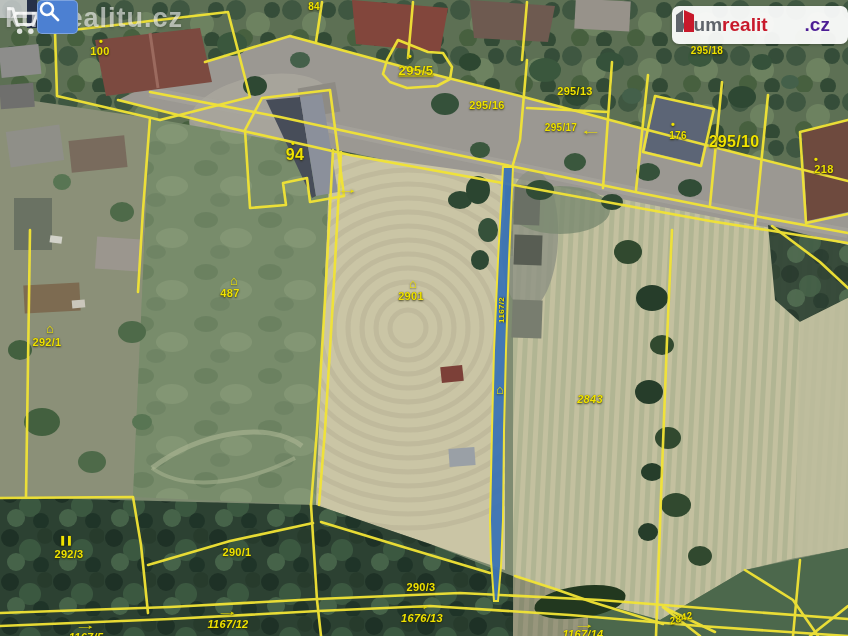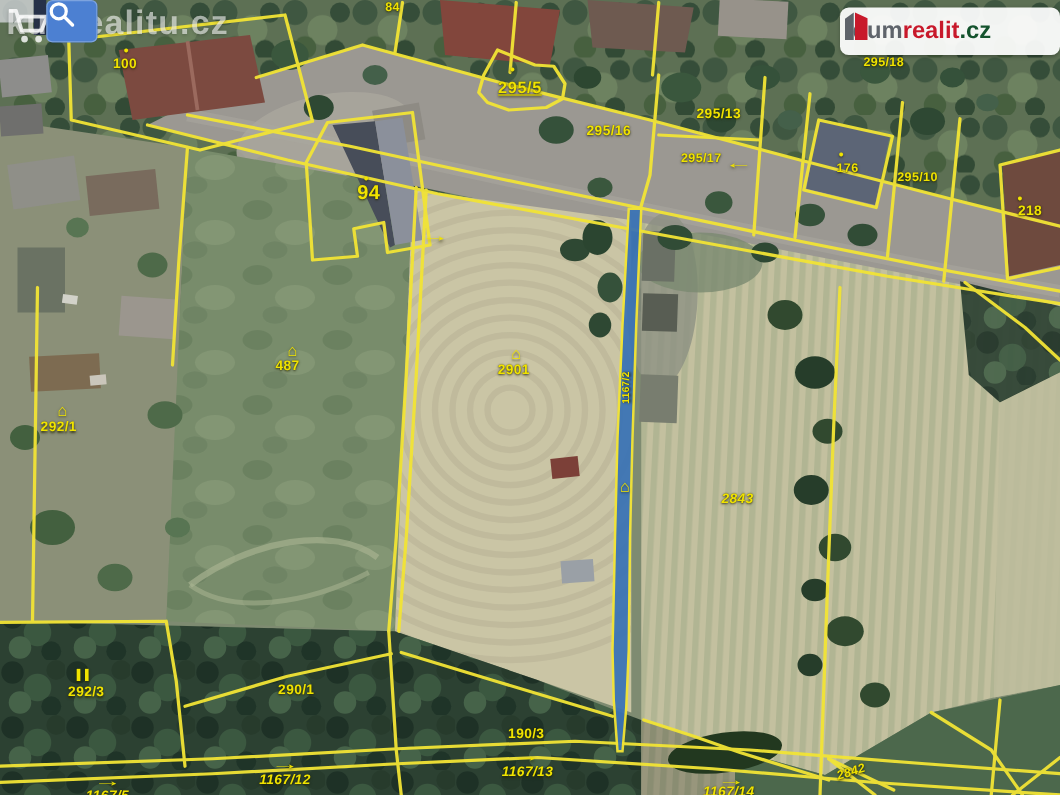--- a/index.html
+++ b/index.html
@@ -27,21 +27,21 @@
   .search-btn{position:absolute;left:37px;top:0;width:41px;height:34px;background:#4c80d2;
         border-radius:5px;display:flex;align-items:center;justify-content:center;z-index:9;
         box-shadow:inset 0 0 0 1px rgba(255,255,255,.28);cursor:pointer;}
   .wm-c{position:absolute;left:337px;top:291px;display:flex;align-items:center;gap:8px;
         color:rgba(255,255,255,.5);font-weight:bold;font-size:31px;letter-spacing:1px;z-index:6;}
   .logo{position:absolute;left:672px;top:6px;width:176px;height:38px;background:rgba(255,255,255,.93);
         border-radius:7px;display:flex;align-items:center;padding:0 10px;box-sizing:border-box;
         gap:7px;font-size:19px;font-weight:bold;z-index:9;box-shadow:0 1px 3px rgba(0,0,0,.25);cursor:pointer;}
   .logo .t-gray{color:#5f646b;}
   .logo .t-red{color:#c8192b;}
-  .logo .t-tld{color:#14532d;}
+  .logo .t-tld{color:#4c1d95;margin-left:37px;}
 </style>
 </head>
 <body>
 
 <div id="stage">
 
   <svg width="848" height="636" viewBox="0 0 848 636">
     <defs>
       <pattern id="pForest" width="52" height="44" patternUnits="userSpaceOnUse">
         <rect width="52" height="44" fill="#2c4132"></rect>
@@ -230,41 +230,41 @@
   <span class="lbl" style="left:314px;top:6px;font-size:10px">84</span>
   <span class="lbl big" style="left:416px;top:70px">295/5</span>
   <span class="sym dot" style="left:410px;top:56px">•</span>
   <span class="lbl" style="left:487px;top:105px">295/16</span>
   <span class="lbl" style="left:575px;top:91px">295/13</span>
   <span class="lbl" style="left:561px;top:127px;font-size:10px">295/17</span>
   <span class="sym arrow" style="left:591px;top:130px">←</span>
   <span class="lbl" style="left:707px;top:50px;font-size:10px">295/18</span>
   <span class="lbl" style="left:678px;top:135px;font-size:10px">176</span>
   <span class="sym dot" style="left:673px;top:124px">•</span>
-  <span class="lbl" style="left:734px;top:142px;font-size:10px">295/10</span>
+  <span class="lbl" style="left:734px;top:142px;font-size:16px">295/10</span>
   <span class="lbl" style="left:824px;top:169px">218</span>
   <span class="sym dot" style="left:816px;top:159px">•</span>
   <span class="lbl" style="left:295px;top:155px;font-size:16px">94</span>
   <span class="sym dot" style="left:293px;top:143px">•</span>
   <span class="sym arrow" style="left:348px;top:189px">→</span>
   <span class="lbl" style="left:230px;top:293px">487</span>
   <span class="sym house" style="left:234px;top:280px">⌂</span>
   <span class="lbl" style="left:411px;top:296px">2901</span>
   <span class="sym house" style="left:413px;top:283px">⌂</span>
   <span class="lbl" style="left:47px;top:342px">292/1</span>
   <span class="sym house" style="left:50px;top:328px">⌂</span>
   <span class="lbl" style="left:69px;top:554px">292/3</span>
   <span class="sym forest" style="left:68px;top:540px">▌▌</span>
   <span class="lbl" style="left:237px;top:552px">290/1</span>
-  <span class="lbl" style="left:421px;top:587px">190/3</span>
+  <span class="lbl" style="left:421px;top:587px">290/3</span>
   <span class="lbl i" style="left:590px;top:399px">2843</span>
   <span class="lbl i tilt" style="left:681px;top:618px">2842</span>
   <span class="lbl i" style="left:228px;top:624px">1167/12</span>
   <span class="sym arrow" style="left:228px;top:611px">→</span>
-  <span class="lbl i" style="left:422px;top:618px">1167/13</span>
+  <span class="lbl i" style="left:422px;top:618px">1676/13</span>
   <span class="sym arrow" style="left:421px;top:605px">→</span>
   <span class="lbl i" style="left:583px;top:634px">1167/14</span>
   <span class="sym arrow" style="left:585px;top:624px">→</span>
   <span class="lbl i" style="left:86px;top:637px">1167/5</span>
   <span class="sym arrow" style="left:86px;top:625px">→</span>
   <span class="lbl rot90" style="left:501px;top:310px">1167/2</span>
   <span class="sym house rot90" style="left:500px;top:389px">⌂</span>
 
   <div class="ui-light"></div>
   <div class="ui-dark"></div>

